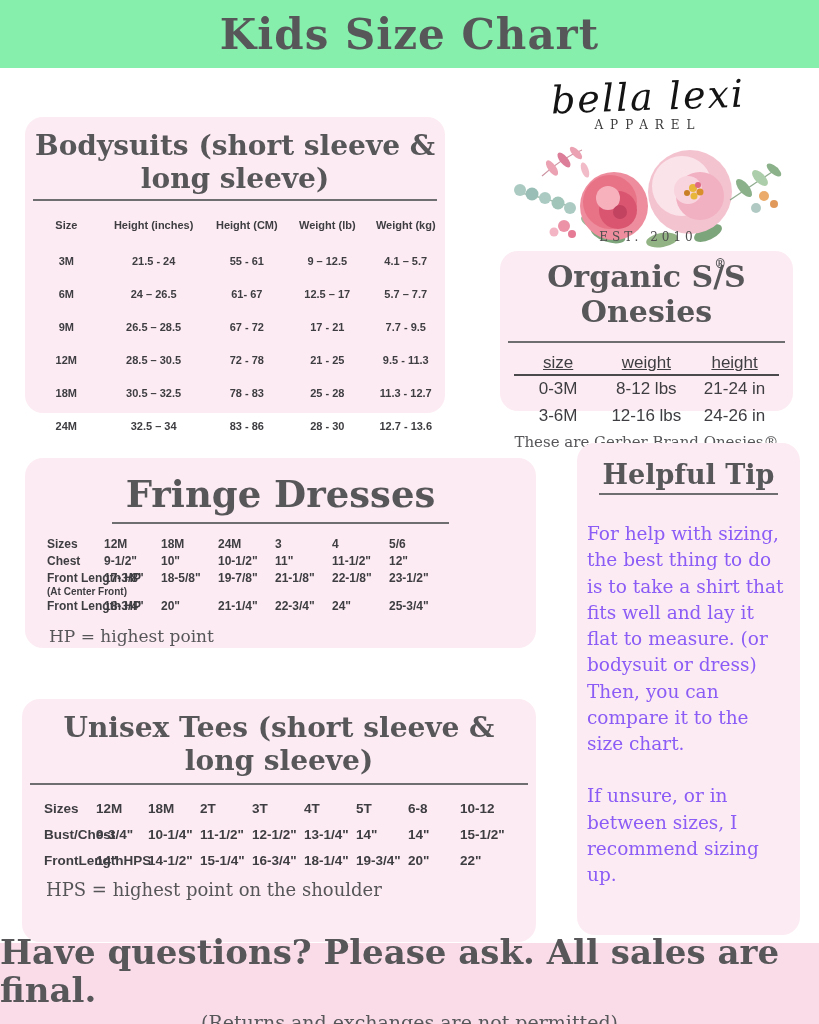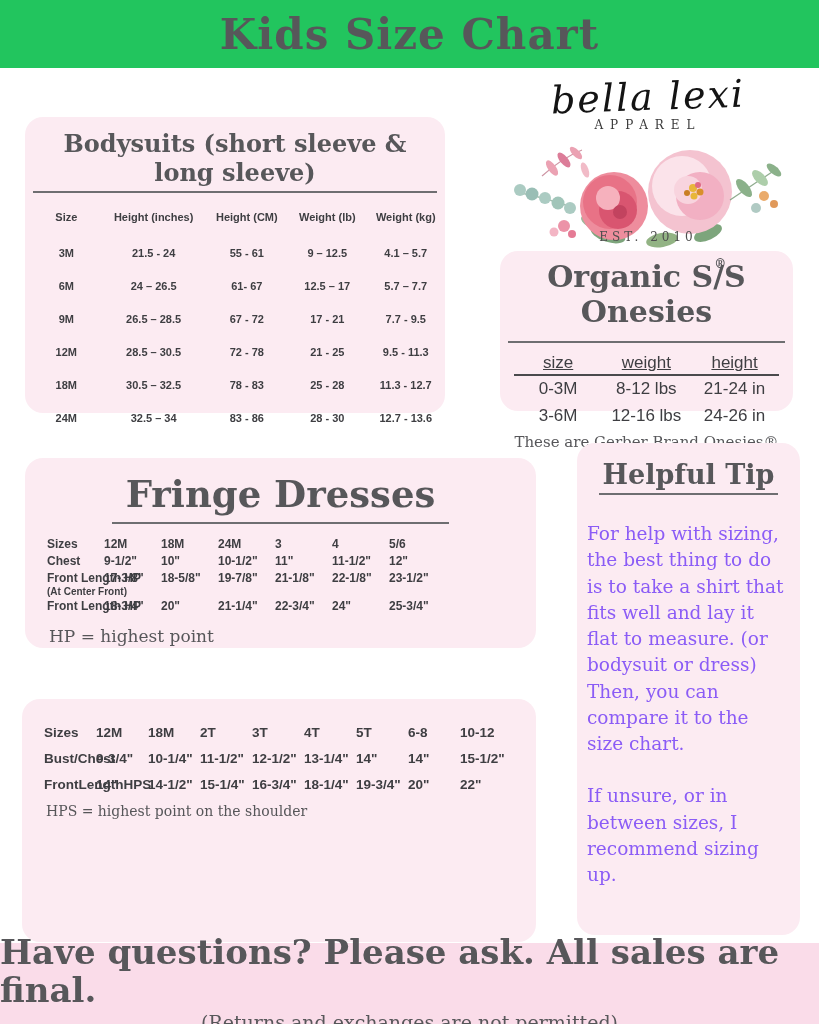--- a/index.html
+++ b/index.html
@@ -2,37 +2,37 @@
 <html><head>
 <meta charset="utf-8">
 <style>
   html,body{margin:0;padding:0;}
   body{
     width:819px;height:1024px;position:relative;background:#ffffff;
     font-family:"Liberation Sans", sans-serif;overflow:hidden;
   }
   .slab{font-family:"DejaVu Serif", serif;color:#57575a;}
   
-  .band-top{position:absolute;left:0;top:0;width:819px;height:68px;background:#22c55e;
+  .band-top{position:absolute;left:0;top:0;width:819px;height:68px;background:#86efac;
     display:flex;align-items:center;justify-content:center;}
   .band-top h1{margin:0;font-size:42px;font-weight:700;letter-spacing:1px;}
   .band-bottom{position:absolute;left:0;top:943px;width:819px;height:81px;background:#fadce9;
     display:flex;flex-direction:column;align-items:center;justify-content:center;}
   .band-bottom .l1{font-size:34px;font-weight:700;line-height:1.1;}
   .band-bottom .l2{font-size:19px;font-weight:400;margin-top:2px;}
   
   .panel{position:absolute;background:#fcebf2;border-radius:18px;box-sizing:border-box;}
   .panel-bodysuits{left:25px;top:117px;width:420px;height:296px;padding-top:10px;}
   .panel-onesies{left:500px;top:251px;width:293px;height:160px;padding-top:8px;}
   .panel-fringe{left:25px;top:458px;width:511px;height:190px;padding-top:8px;}
   .panel-tip{left:577px;top:443px;width:223px;height:492px;padding:16px 10px 0 10px;}
   .panel-tees{left:22px;top:699px;width:514px;height:243px;padding-top:10px;}
   
   .sec-title{text-align:center;font-weight:700;margin:0;}
-  .bs-title{font-size:24px;border-bottom:2px solid #6e6e71;margin:2px 8px 0 8px;padding-bottom:4px;}
+  .bs-title{font-size:28px;border-bottom:2px solid #6e6e71;margin:2px 8px 0 8px;padding-bottom:4px;}
   .fr-title{font-size:37px;margin-top:6px;}
   .fr-title span{display:inline-block;border-bottom:2px solid #6e6e71;padding:0 14px 6px 14px;}
   .te-title{font-size:28px;border-bottom:2px solid #6e6e71;margin:2px 8px 0 8px;padding-bottom:6px;}
   .on-title{font-size:30px;border-bottom:2px solid #6e6e71;margin:0 8px;padding-bottom:12px;position:relative;}
   .on-title .reg{font-size:12px;position:absolute;top:-2px;margin-left:2px;}
   .tip-title{font-size:27px;}
   .tip-title span{display:inline-block;border-bottom:2px solid #6e6e71;padding:0 4px 3px 4px;}
   
   .trow{display:flex;}
   .tcell{display:block;color:#3e3e42;white-space:nowrap;}
@@ -56,21 +56,21 @@
   .fr-table .trow{margin-bottom:5px;}
   .fr-table .c0{width:156px;text-align:left;}
   .fr-table .tcell{width:57px;text-align:left;}
   .fr-sub{font-size:10px;margin:-2px 0 3px 0 !important;}
   .fr-note{font-family:"DejaVu Serif", serif;color:#565659;font-size:17px;margin:14px 0 0 24px;}
   
   .te-table{margin:16px 0 0 22px;font-size:13.5px;font-weight:700;}
   .te-table .trow{margin-bottom:11px;}
   .te-table .c0{width:97px;text-align:left;}
   .te-table .tcell{width:52px;text-align:left;}
-  .te-note{font-family:"DejaVu Serif", serif;color:#565659;font-size:14px;margin:2px 5px 0 24px;}
+  .te-note{font-family:"DejaVu Serif", serif;color:#565659;font-size:18px;margin:2px 5px 0 24px;}
   
   .tip-body{font-family:"DejaVu Serif", serif;color:#8b5cf6;font-size:18.5px;line-height:1.42;
     margin-top:26px;}
   .tip-body p{margin:0 0 26px 0;}
   
   .logo{position:absolute;left:498px;top:70px;width:300px;height:180px;background:#fff;
     display:flex;flex-direction:column;align-items:center;}
   .logo-script{font-family:"DejaVu Serif", serif;font-style:italic;font-size:38px;color:#141414;
     letter-spacing:2px;line-height:1;margin-top:8px;transform:rotate(-2deg);}
   .logo-sub{font-family:"DejaVu Serif", serif;font-size:12px;letter-spacing:7px;color:#3a3a3a;
@@ -289,20 +289,21 @@
   <h2 class="sec-title slab tip-title">
     <span>Helpful Tip</span>
   </h2>
   <div class="tip-body">
     <p>For help with sizing, the best thing to do is to take a shirt that fits well and lay it flat to measure. (or bodysuit or dress) Then, you can compare it to the size chart.</p>
     <p>If unsure, or in between sizes, I recommend sizing up.</p>
   </div>
 </section>
 
 <section class="panel panel-tees">
+  <h2 class="sec-title slab te-title">Unisex Tees (short sleeve &amp; long sleeve)</h2>
   <div class="te-table">
       <div class="trow">
         <span class="tcell c0">Sizes</span>
         <span class="tcell c1">12M</span>
         <span class="tcell c2">18M</span>
         <span class="tcell c3">2T</span>
         <span class="tcell c4">3T</span>
         <span class="tcell c5">4T</span>
         <span class="tcell c6">5T</span>
         <span class="tcell c7">6-8</span>

